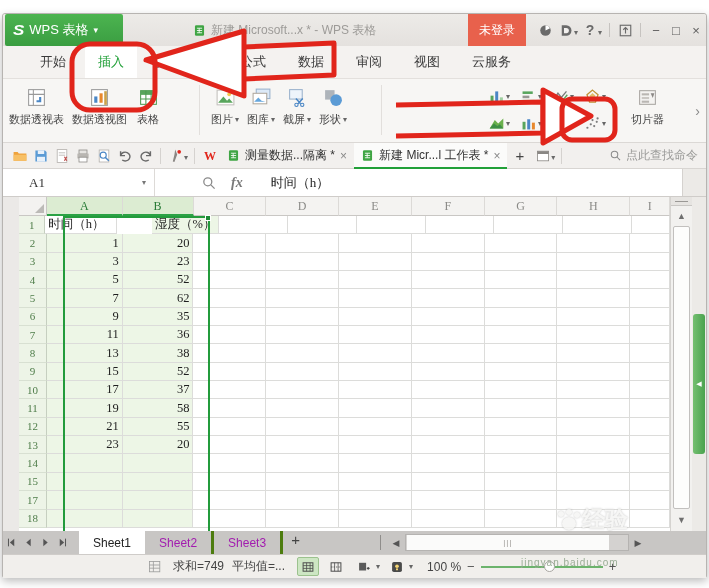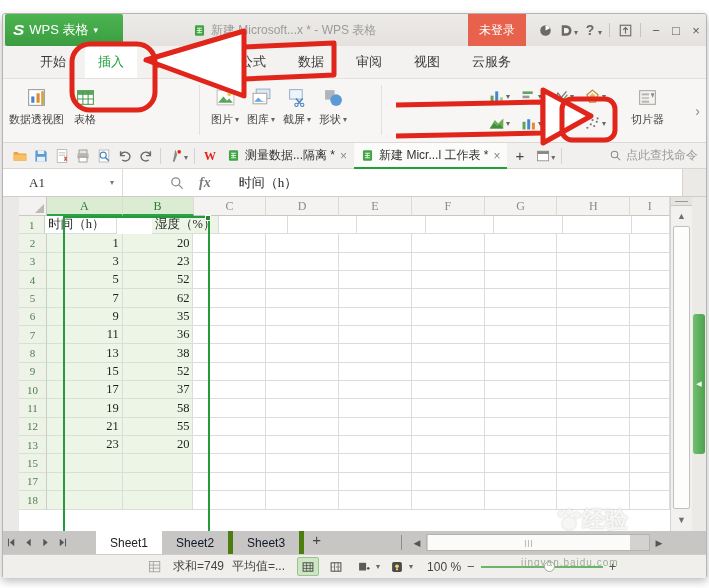--- a/index.html
+++ b/index.html
@@ -64,21 +64,21 @@
   .dtab .dicon { width:13px; height:13px; }
   .dtab .x { color:#8a8a8a; font-size:12px; }
   .dtab.active { background:#fbfbfa; box-shadow:inset 0 -2px 0 #21a038; }
   .plus { font-size:15px; color:#444; padding:0 8px; }
   .qsearch { margin-left:auto; display:flex; align-items:center; gap:4px; color:#9a9a98; padding-right:8px; }
   .qsearch svg { width:13px; height:13px; }
 
   
   .fbar { height:28px; flex:0 0 28px; background:#fff; border-bottom:1px solid #cfccc9;
     display:flex; align-items:center; font-family:"Liberation Serif","DejaVu Serif",serif; }
-  .namebox { width:120px; height:100%; display:flex; align-items:center; border-right:1px solid #dddad7;
+  .namebox { width:152px; height:100%; display:flex; align-items:center; border-right:1px solid #dddad7;
     font-size:13px; color:#333; padding-left:26px; }
   .namebox .caret { margin-left:auto; margin-right:8px; font-size:8px; color:#777; }
   .fmag { margin-left:46px; width:16px; height:16px; }
   .fx { font-style:italic; font-size:14px; color:#7a7a7a; margin-left:14px; font-weight:bold; }
   .fcontent { margin-left:28px; font-size:13px; color:#222; }
   .fsplit { margin-left:auto; width:24px; height:100%; background:#eceae7; border-left:1px solid #d5d2cf; }
 
   
   .gridregion { position:relative; flex:0 0 334px; height:334px; background:#ebe9e7; display:flex; overflow:hidden; }
   .sheet { position:relative; margin-left:16px; width:653px; background:#fff; overflow:hidden; }
@@ -109,21 +109,21 @@
   .vthumb { position:absolute; left:2px; right:2px; top:29px; bottom:22px; background:#fdfdfc; border:1px solid #c2c0be; border-radius:2px; }
   .rstrip { position:relative; width:14px; background:#eceae7; }
   .greenhandle { position:absolute; left:1px; top:117px; width:12px; height:140px; border-radius:3px;
     background:linear-gradient(90deg,#74bf70,#4aa24f); display:flex; align-items:center; justify-content:center; }
   .greenhandle span { color:#fff; font-size:7px; }
 
   
   .tabbar { height:23px; flex:0 0 23px; background:#c8c6c4; display:flex; align-items:stretch; font-size:12px; }
   .nav { width:17px; display:flex; align-items:center; justify-content:center; }
   .nav svg { width:11px; height:11px; }
-  .stab { padding:0 14px; display:flex; align-items:center; color:#0f172a; border-right:5px solid #4d7c0f; }
+  .stab { padding:0 14px; display:flex; align-items:center; color:#a21caf; border-right:3px solid #4d7c0f; }
   .stab.active { background:#fff; color:#222; border-right:none; }
   .hdivider { width:1px; background:#8f8d8b; margin:4px 6px 4px 72px; }
   .harrow { width:18px; display:flex; align-items:center; justify-content:center; color:#555; font-size:9px; }
   .htrack { width:224px; margin:3px 0; background:#d4d2d0; border:1px solid #b5b3b1; position:relative; }
   .hthumb { position:absolute; left:1px; top:0; bottom:0; width:202px; background:#fbfbfa;
     display:flex; align-items:center; justify-content:center; color:#9a9895; font-size:8px; letter-spacing:1px; }
 
   
   .statusbar { height:24px; flex:0 0 24px; background:#f1efec; border-top:1px solid #cfccc9;
     display:flex; align-items:center; font-size:12px; color:#444; }
@@ -214,20 +214,32 @@
         <div class="rtab">视图</div>
         <div class="rtab">云服务</div>
       </div>
 
     <div class="ribbon">
       <div class="rgroup" id="grp1" style="left:2px">
           <div class="rbtn">
             <span class="ic" style="display: flex; align-items: center; justify-content: center;">
               <svg viewBox="0 0 20 20">
                 <rect x="2.5" y="2.5" width="15" height="15" fill="#fff" stroke="#9a9a9a"></rect>
+                <path d="M2.5 7H17.5M7 2.5V17.5" stroke="#9a9a9a"></path>
+                <path d="M10 13.5h4.5M13.5 9.5v4.5" stroke="#4a86c5" stroke-width="2"></path>
+              </svg>
+            </span>
+            <span class="blbl">
+              <span>数据透视表</span>
+            </span>
+          </div>
+          <div class="rbtn">
+            <span class="ic" style="display: flex; align-items: center; justify-content: center;">
+              <svg viewBox="0 0 20 20">
+                <rect x="2.5" y="2.5" width="15" height="15" fill="#fff" stroke="#9a9a9a"></rect>
                 <rect x="5" y="9" width="3" height="6" fill="#4a86c5"></rect>
                 <rect x="10" y="6" width="3" height="9" fill="#e8882d"></rect>
                 <rect x="14.5" y="4" width="2.5" height="13" fill="#caa24a"></rect>
               </svg>
             </span>
             <span class="blbl">
               <span>数据透视图</span>
             </span>
           </div>
           <div class="rbtn">
@@ -691,20 +703,32 @@
               <div class="cell ab num" style="width: 71px;">20</div>
               <div class="cell" style="width: 73px;"></div>
               <div class="cell" style="width: 73px;"></div>
               <div class="cell" style="width: 73px;"></div>
               <div class="cell" style="width: 73px;"></div>
               <div class="cell" style="width: 73px;"></div>
               <div class="cell" style="width: 73px;"></div>
               <div class="cell" style="width: 40px;"></div>
             </div>
             <div class="srow">
+              <div class="rh">14</div>
+              <div class="cell ab" style="width: 76px;"></div>
+              <div class="cell ab" style="width: 71px;"></div>
+              <div class="cell" style="width: 73px;"></div>
+              <div class="cell" style="width: 73px;"></div>
+              <div class="cell" style="width: 73px;"></div>
+              <div class="cell" style="width: 73px;"></div>
+              <div class="cell" style="width: 73px;"></div>
+              <div class="cell" style="width: 73px;"></div>
+              <div class="cell" style="width: 40px;"></div>
+            </div>
+            <div class="srow">
               <div class="rh">15</div>
               <div class="cell ab" style="width: 76px;"></div>
               <div class="cell ab" style="width: 71px;"></div>
               <div class="cell" style="width: 73px;"></div>
               <div class="cell" style="width: 73px;"></div>
               <div class="cell" style="width: 73px;"></div>
               <div class="cell" style="width: 73px;"></div>
               <div class="cell" style="width: 73px;"></div>
               <div class="cell" style="width: 73px;"></div>
               <div class="cell" style="width: 40px;"></div>
@@ -767,21 +791,21 @@
           <svg viewBox="0 0 20 20">
             <path d="M6 3l8 7-8 7Z" fill="#555"></path>
           </svg>
         </span>
       <span class="nav">
           <svg viewBox="0 0 20 20">
             <path d="M15.5 3v14" stroke="#555" stroke-width="1.8"></path>
             <path d="M5 3l8 7-8 7Z" fill="#555"></path>
           </svg>
         </span>
-      <div id="stabs" style="display:flex;margin-left:25px">
+      <div id="stabs" style="display:flex;margin-left:8px">
           <div class="stab active">Sheet1</div>
           <div class="stab">Sheet2</div>
           <div class="stab">Sheet3</div>
         </div>
       <span class="plus">+</span>
       <div class="hdivider"></div>
       <span class="harrow">◀</span>
       <div class="htrack">
         <div class="hthumb">|||</div>
       </div>

